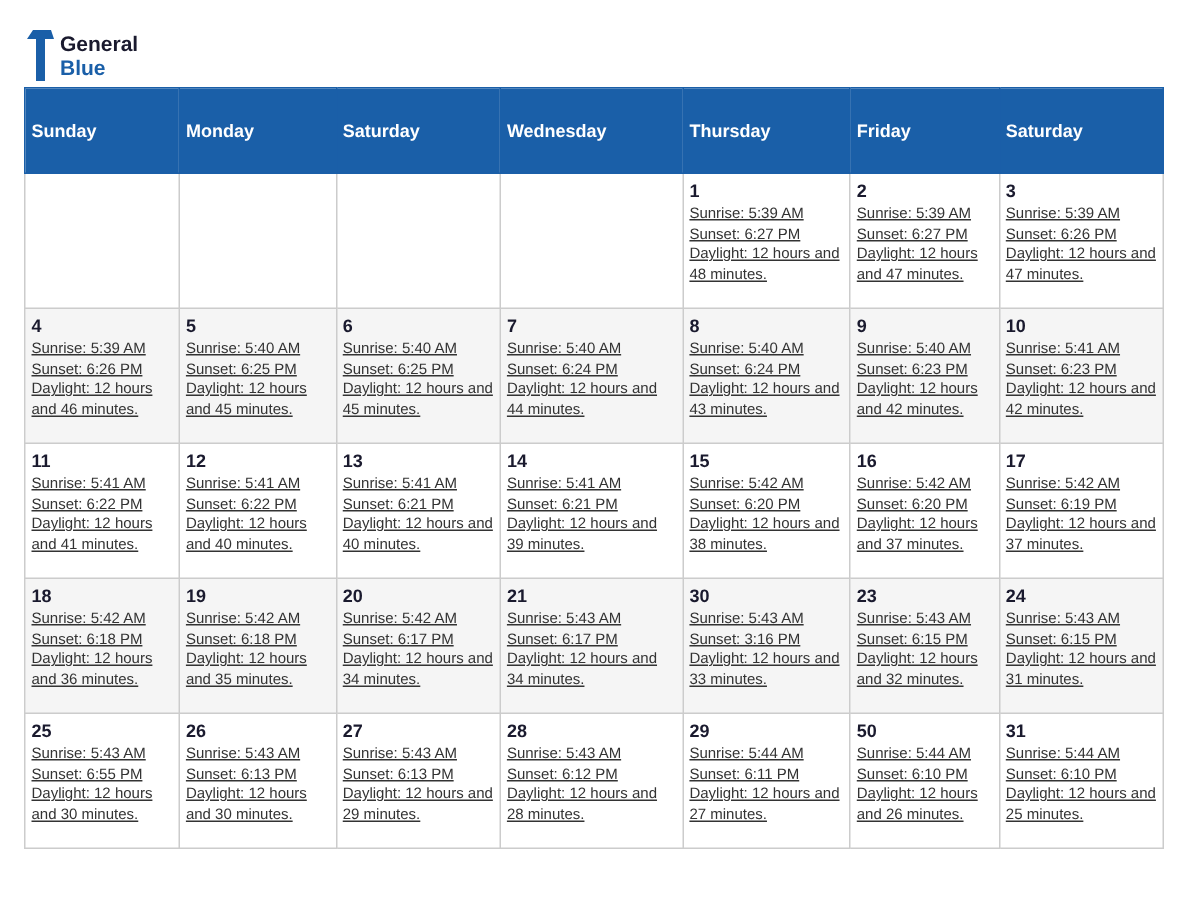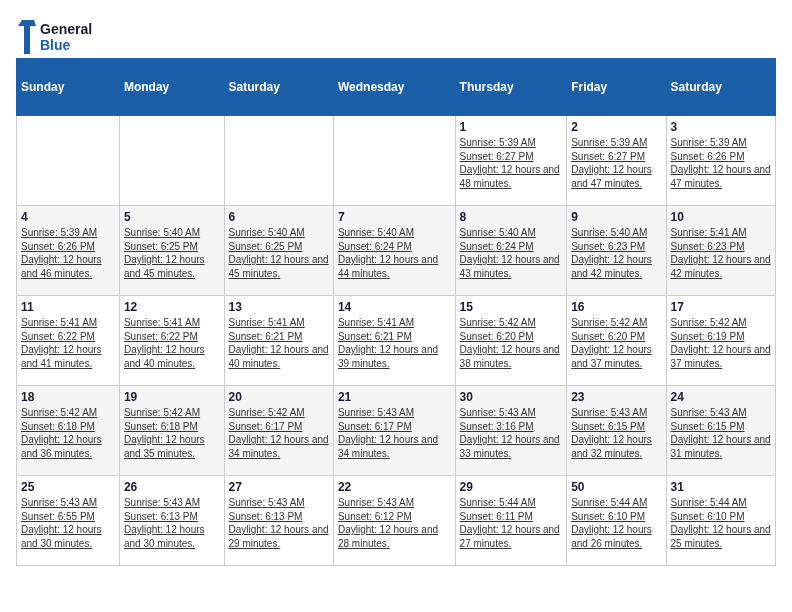--- a/index.html
+++ b/index.html
@@ -301,21 +301,21 @@
 and 30 minutes.</div>
         </td>
         <td>
           <div class="day-number">27</div>
           <div class="day-info">Sunrise: 5:43 AM
 Sunset: 6:13 PM
 Daylight: 12 hours
 and 29 minutes.</div>
         </td>
         <td>
-          <div class="day-number">22</div>
+          <div class="day-number">28</div>
           <div class="day-info">Sunrise: 5:43 AM
 Sunset: 6:12 PM
 Daylight: 12 hours
 and 28 minutes.</div>
         </td>
         <td>
           <div class="day-number">29</div>
           <div class="day-info">Sunrise: 5:44 AM
 Sunset: 6:11 PM
 Daylight: 12 hours

